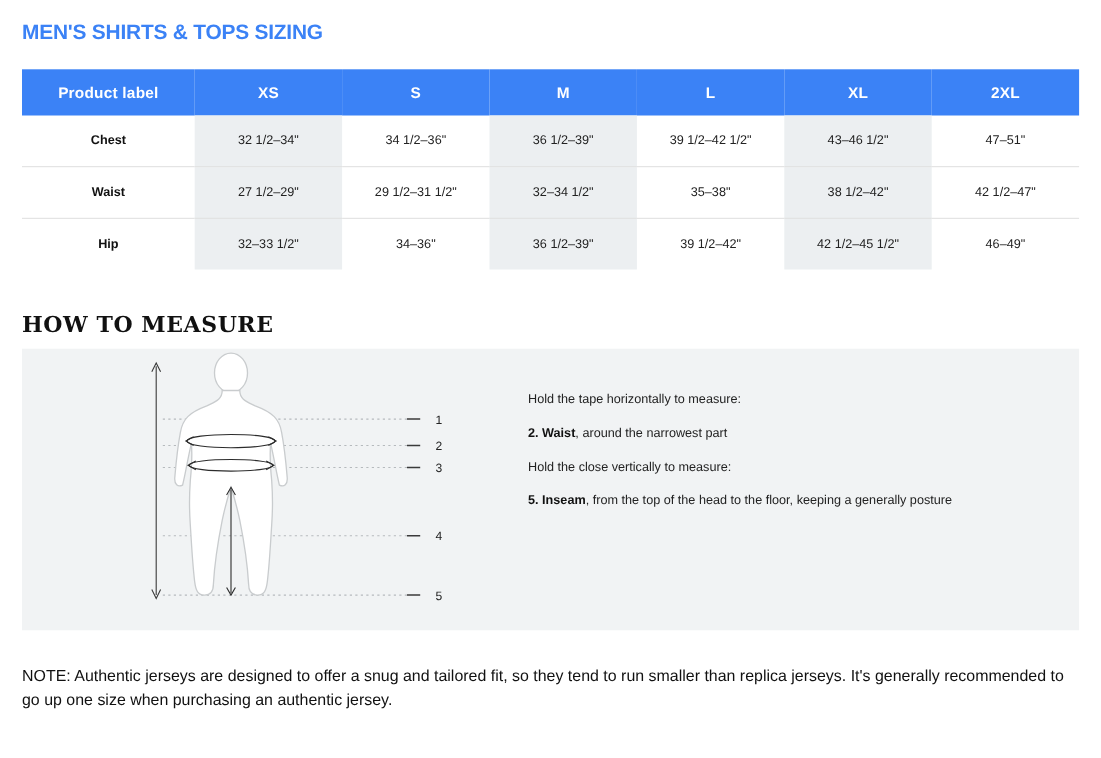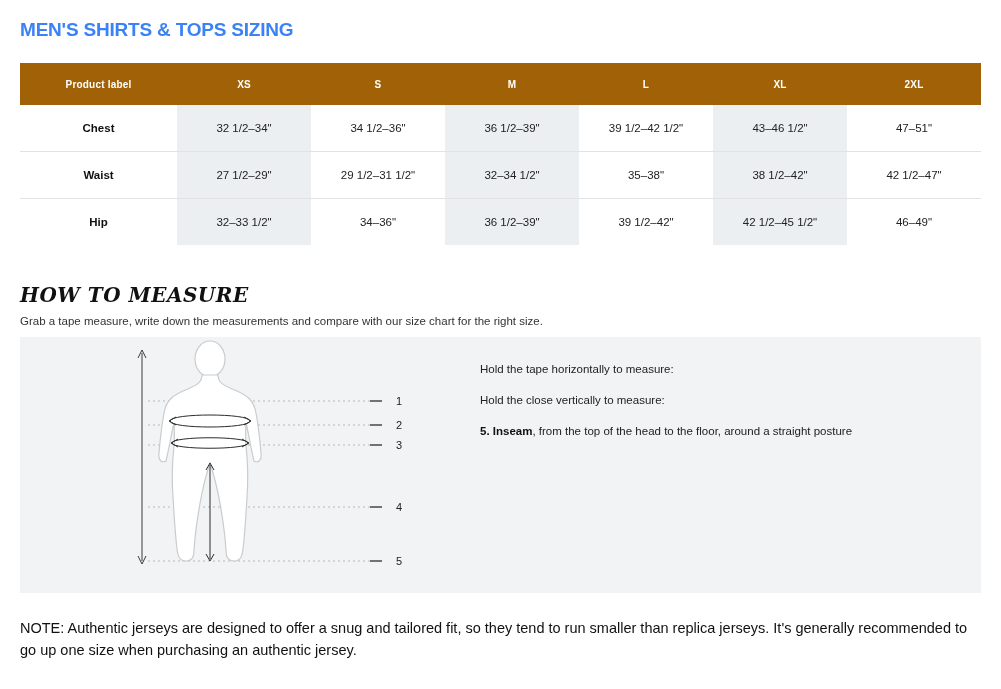--- a/index.html
+++ b/index.html
@@ -30,23 +30,23 @@
     color: #3b82f6;
   }
   
   .size-table {
     margin-top: 22px;
     width: 961px;
     border-collapse: collapse;
     table-layout: fixed;
   }
   .size-table thead th {
-    background: #a16207;
+    background: #3b82f6;
     color: #ffffff;
-    font-size: 10px;
+    font-size: 14px;
     font-weight: bold;
     height: 40px;
     text-align: center;
     letter-spacing: 0.2px;
   }
   .size-table thead th.first-col {
     width: 155px;
   }
   .size-table tbody td {
     height: 44px;
@@ -64,21 +64,20 @@
     font-size: 11.5px;
     color: #111;
   }
   .size-table td.shade {
     background: #eceff1;
   }
   
   .howto-title {
     margin-top: 38px;
     font-family: "DejaVu Serif", serif;
-    font-style: italic;
     font-weight: bold;
     font-size: 20px;
     letter-spacing: 0.5px;
     color: #111;
   }
   .howto-sub {
     margin-top: 8px;
     font-size: 11.5px;
     color: #333;
   }
@@ -90,37 +89,37 @@
     position: relative;
     box-sizing: border-box;
     display: flex;
   }
   .figure-area {
     width: 460px;
     position: relative;
   }
   .text-area {
     flex: 1;
-    padding: 26px 0 0 0;
+    padding: 40px 0 0 0;
   }
   .text-area .line {
     font-size: 11.5px;
     color: #222;
     margin-bottom: 17px;
     line-height: 1.2;
   }
   .text-area .line b {
     font-weight: bold;
     color: #111;
   }
   
   .note {
     position: absolute;
     left: 20px;
-    top: 599px;
+    top: 586px;
     width: 961px;
     font-size: 14.5px;
     color: #111;
     line-height: 1.5;
   }
   svg { display: block; }
 </style>
 </head>
 <body>
 
@@ -165,21 +164,20 @@
         <td>34–36"</td>
         <td class="shade">36 1/2–39"</td>
         <td>39 1/2–42"</td>
         <td class="shade">42 1/2–45 1/2"</td>
         <td>46–49"</td>
       </tr>
     </tbody>
   </table>
 
   <div class="howto-title">HOW TO MEASURE</div>
-  <div class="howto-sub">Grab a tape measure, write down the measurements and compare with our size chart for the right size.</div>
 
   <div class="measure-panel">
 
     <div class="figure-area">
       <svg width="460" height="256" viewBox="0 0 460 256">
 
         <g stroke="#3a3a3a" stroke-width="1" fill="none">
           <line x1="122" y1="16" x2="122" y2="224"></line>
           <polyline points="118,21 122,13 126,21"></polyline>
           <polyline points="118,219 122,227 126,219"></polyline>
@@ -256,25 +254,29 @@
         <text x="376" y="174" font-family="Liberation Sans, sans-serif" font-size="11" fill="#222">4</text>
         <text x="376" y="228" font-family="Liberation Sans, sans-serif" font-size="11" fill="#222">5</text>
       </svg>
     </div>
 
     <div class="text-area">
       <div class="line">
         <span>Hold the tape horizontally to measure:</span>
       </div>
       <div class="line">
+        <b>2.</b>
+        <b>Waist</b><span>, around the narrowest part</span>
+      </div>
+      <div class="line">
         <span>Hold the close vertically to measure:</span>
       </div>
       <div class="line">
         <b>5.</b>
-        <b>Inseam</b><span>, from the top of the head to the floor, around a straight posture</span>
+        <b>Inseam</b><span>, from the top of the head to the floor, keeping a generally posture</span>
       </div>
     </div>
 
   </div>
 
   <div class="note">NOTE: Authentic jerseys are designed to offer a snug and tailored fit, so they tend to run smaller than replica jerseys. It's generally recommended to go up one size when purchasing an authentic jersey.</div>
 
 </div>
 
 </body></html>

